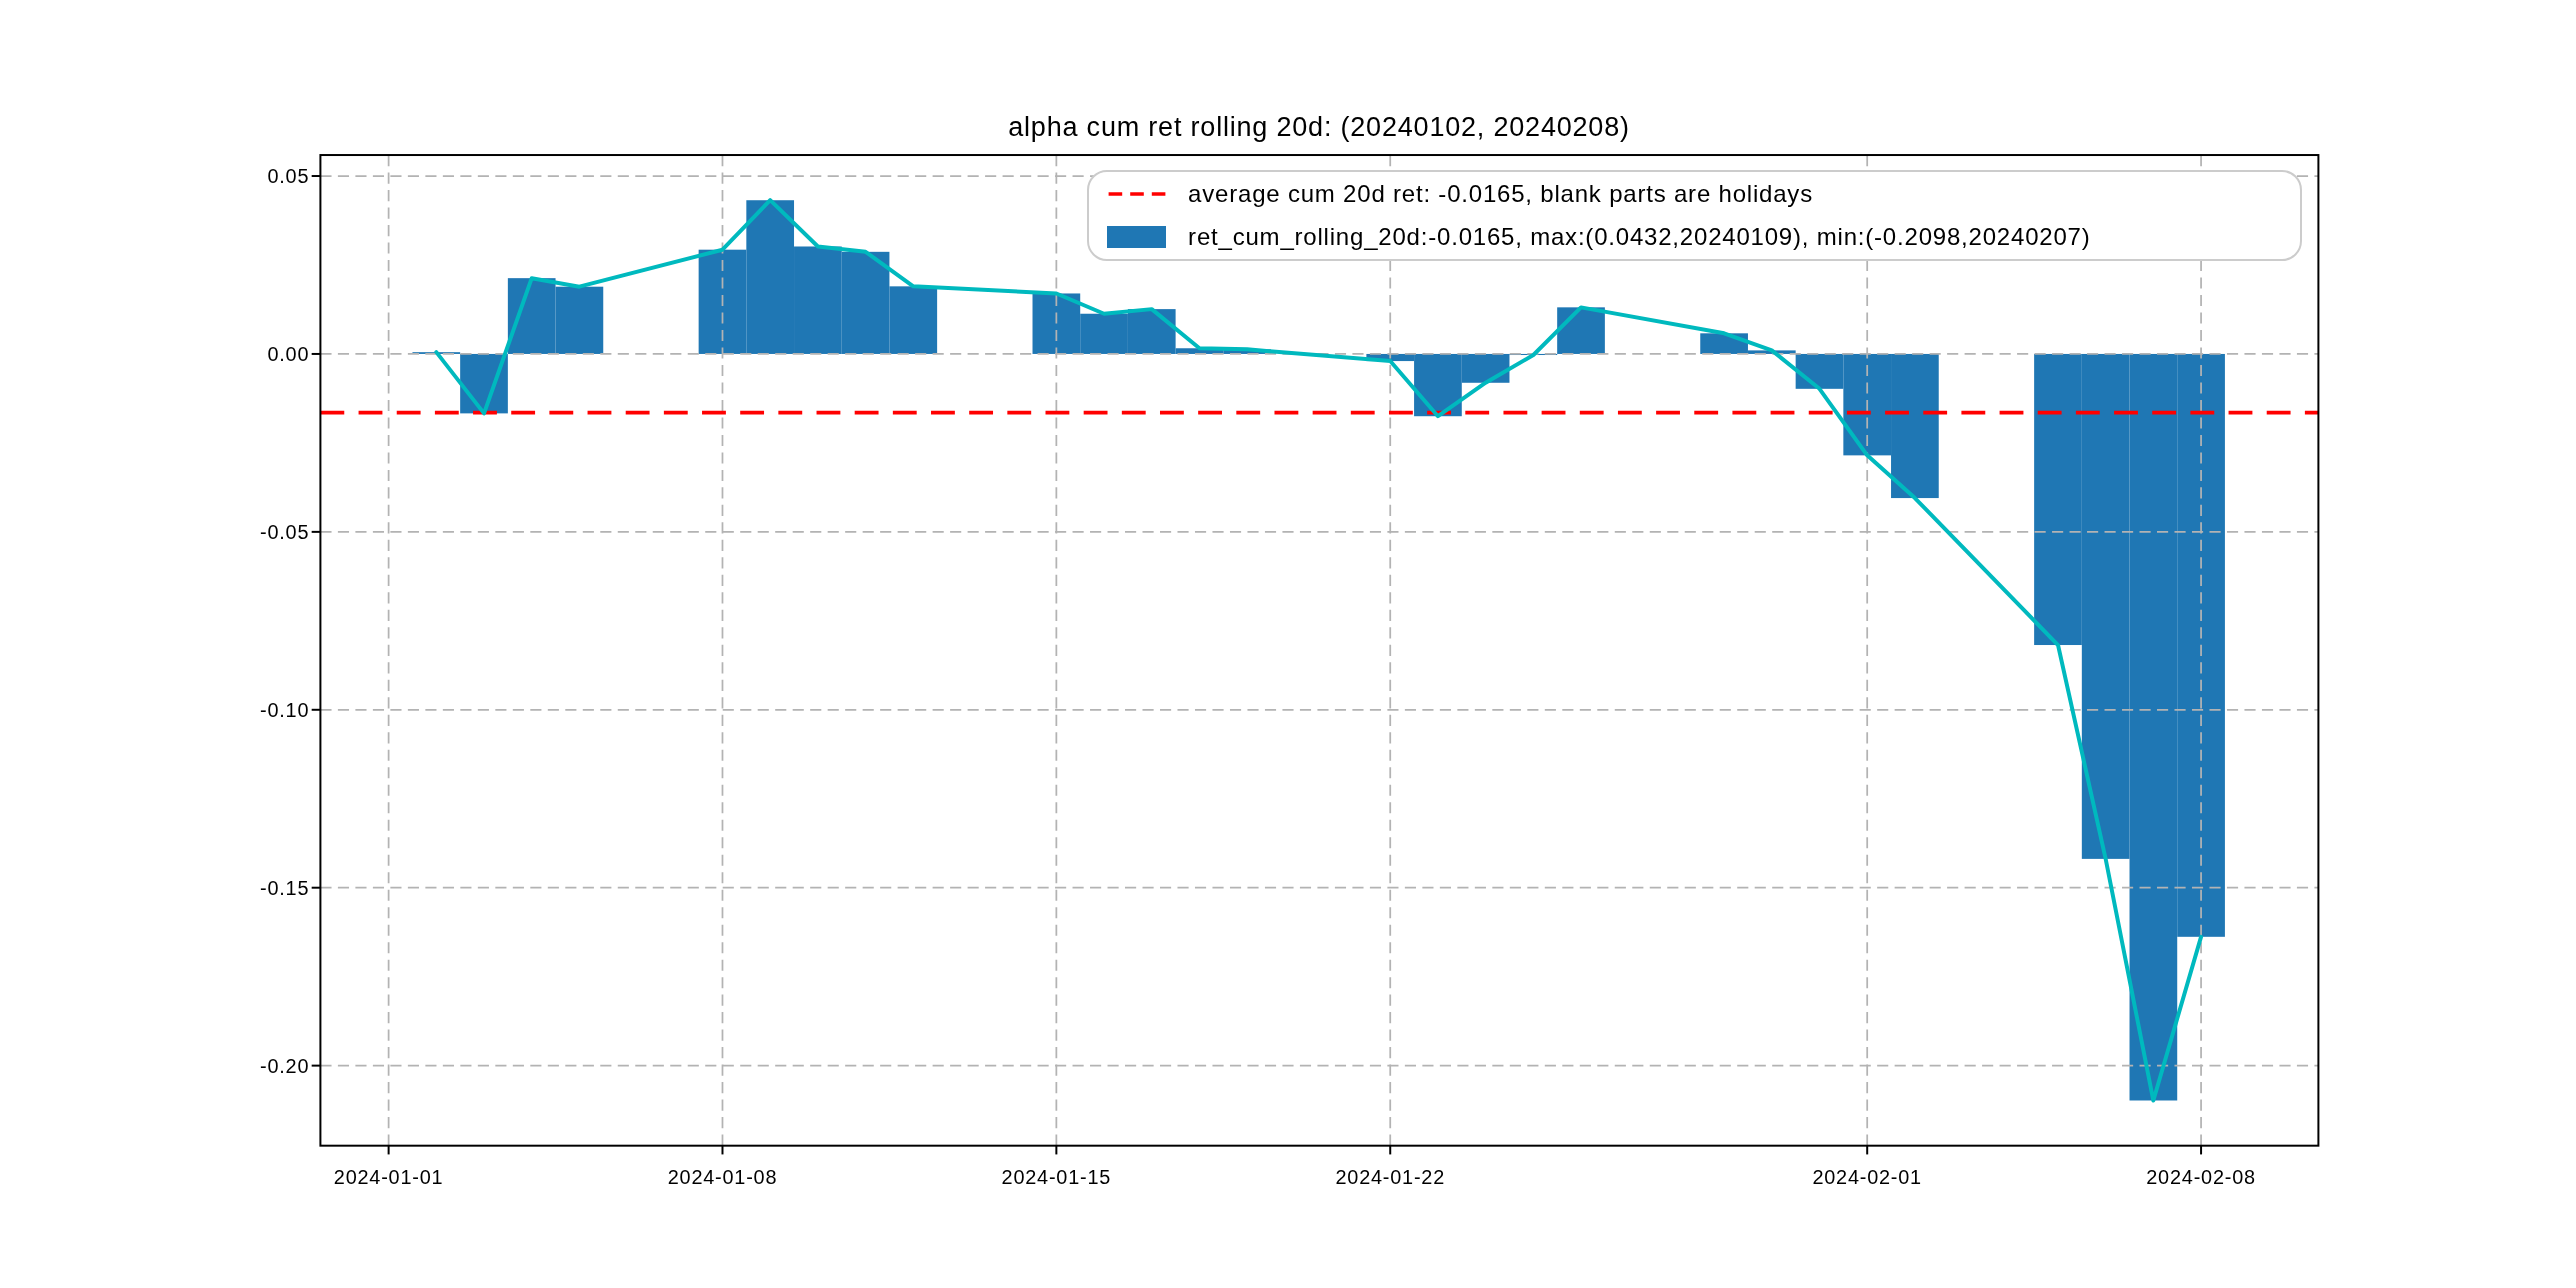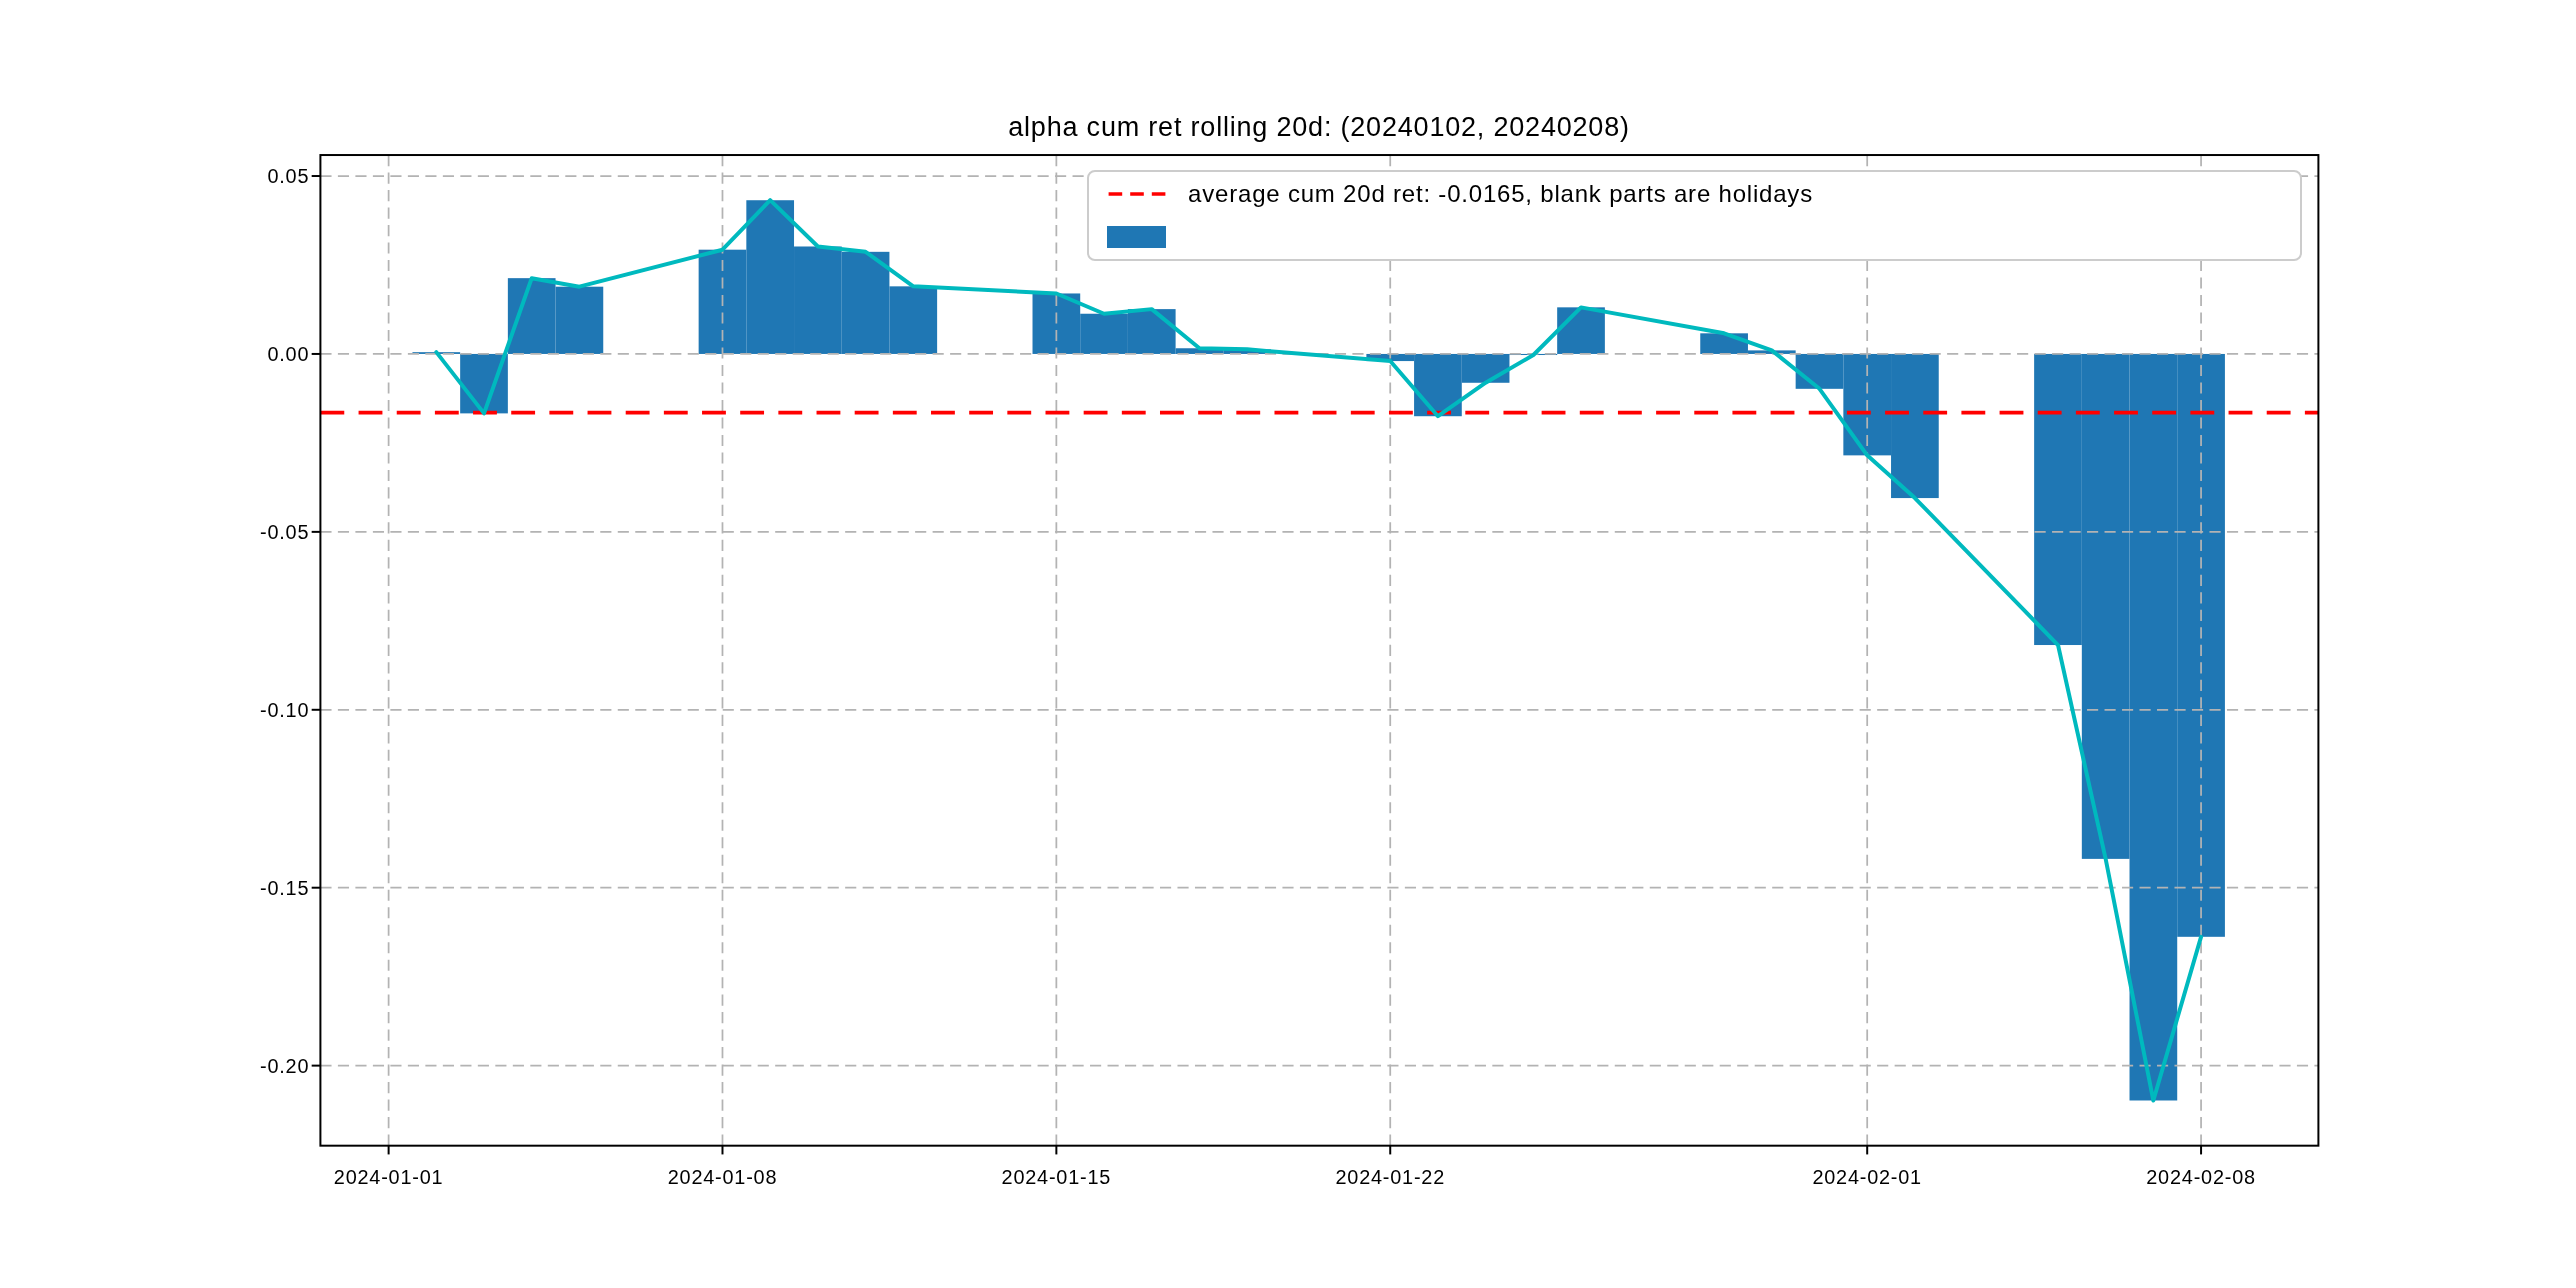--- a/index.html
+++ b/index.html
@@ -9,21 +9,21 @@
   }
   #figure{position:absolute;left:0;top:0;width:2576px;height:1288px;background:#ffffff;}
   #chart-svg{position:absolute;left:0;top:0;}
   .ticklabel{font-family:"Liberation Sans",sans-serif;font-size:25px;fill:#000000;letter-spacing:1px;}
   #title{
     position:absolute;top:112px;left:1319px;transform:translateX(-50%);
     font-size:27px;letter-spacing:0.8px;white-space:nowrap;color:#000;
   }
   #legend{
     position:absolute;left:1087px;top:170px;width:1215px;height:91px;
-    background:#ffffff;border:2px solid #cccccc;border-radius:8px;
+    background:#ffffff;border:2px solid #cccccc;border-radius:20px;
     box-sizing:border-box;display:flex;flex-direction:column;justify-content:space-evenly;
   }
   .legend-row{display:flex;align-items:center;height:40px;}
   .legend-sample{width:80px;margin-left:17.5px;flex:0 0 auto;display:flex;align-items:center;}
   .legend-label{font-size:24px;letter-spacing:0.8px;white-space:nowrap;margin-left:1.6px;color:#000;}
   .legend-patch{width:59px;height:22px;}
 </style>
 </head>
 <body>
 
@@ -106,16 +106,17 @@
         <svg width="80" height="8" viewBox="0 0 100 10">
           <line id="legend-dash-line" x1="2" y1="5" x2="78" y2="5" stroke-width="4.5" stroke-dasharray="17 10" stroke="#ff0000"></line>
         </svg>
       </span>
       <span class="legend-label">average cum 20d ret: -0.0165, blank parts are holidays</span>
     </div>
     <div class="legend-row">
       <span class="legend-sample">
         <span id="legend-patch" class="legend-patch" style="background: rgb(31, 119, 180);"></span>
       </span>
+      <span class="legend-label">ret_cum_rolling_20d:-0.0165, max:(0.0432,20240109), min:(-0.2098,20240207)</span>
     </div>
   </div>
 </div>
 
 
 </body></html>

